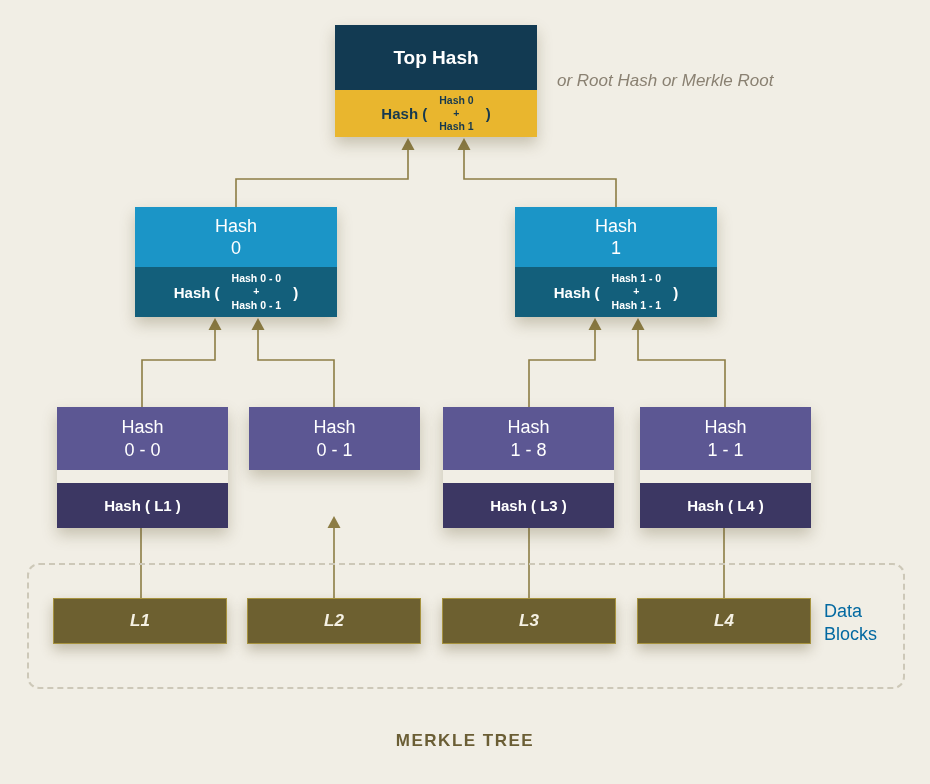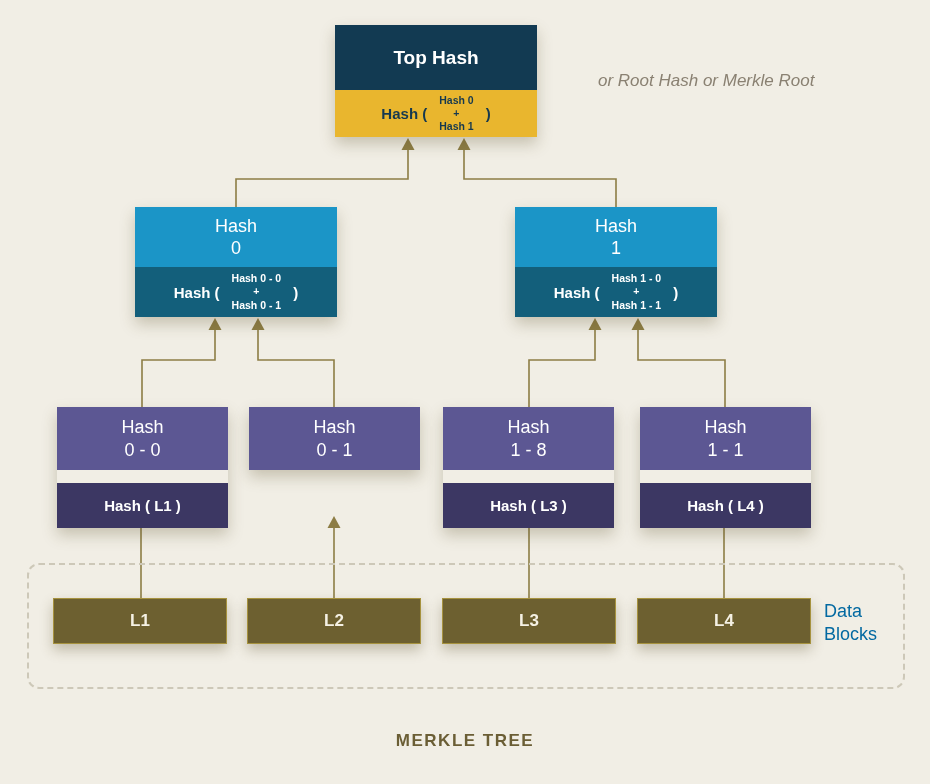--- a/index.html
+++ b/index.html
@@ -53,37 +53,38 @@
   .leaf-box{top:407px;width:171px;}
   .leaf-0{left:57px;} .leaf-1{left:249px;} .leaf-2{left:443px;} .leaf-3{left:640px;}
   .leaf-box .band-top{height:63px;background:#5C5793;}
   .leaf-box .band-bottom{height:45px;background:#3C3763;font-weight:700;font-size:15px;margin-top:13px;}
 
   
   .block{
     position:absolute;top:598px;width:174px;height:46px;
     background:#A6923E;padding:1px;box-sizing:border-box;
     box-shadow:0 6px 12px rgba(90,78,40,.32);
+    font-style:italic;
   }
   .block-inner{
     width:100%;height:100%;background:#6D6030;
     display:flex;align-items:center;justify-content:center;
     color:#F5F1E4;font-weight:700;font-size:17px;
   }
   .block-0{left:53px;} .block-1{left:247px;} .block-2{left:442px;} .block-3{left:637px;}
 
   
   .data-container{
     position:absolute;left:27px;top:563px;width:878px;height:126px;
     border:2px dashed #CDC8B8;border-radius:12px;box-sizing:border-box;
   }
 
   .root-note{
     position:absolute;left:557px;top:71px;
-    font-style:italic;font-size:17px;color:#8A8172;white-space:nowrap;margin-left:41px;
+    font-style:italic;font-size:17px;color:#8A8172;white-space:nowrap;
   }
   .data-blocks-label{
     position:absolute;left:824px;top:600px;
     font-weight:700;font-size:17px;line-height:1.25;color:#0369a1;
   }
   .diagram-title{
     position:absolute;left:0;top:731px;width:930px;text-align:center;
     font-weight:700;font-size:17px;letter-spacing:1.5px;color:#6B5E35;
   }
 </style>

